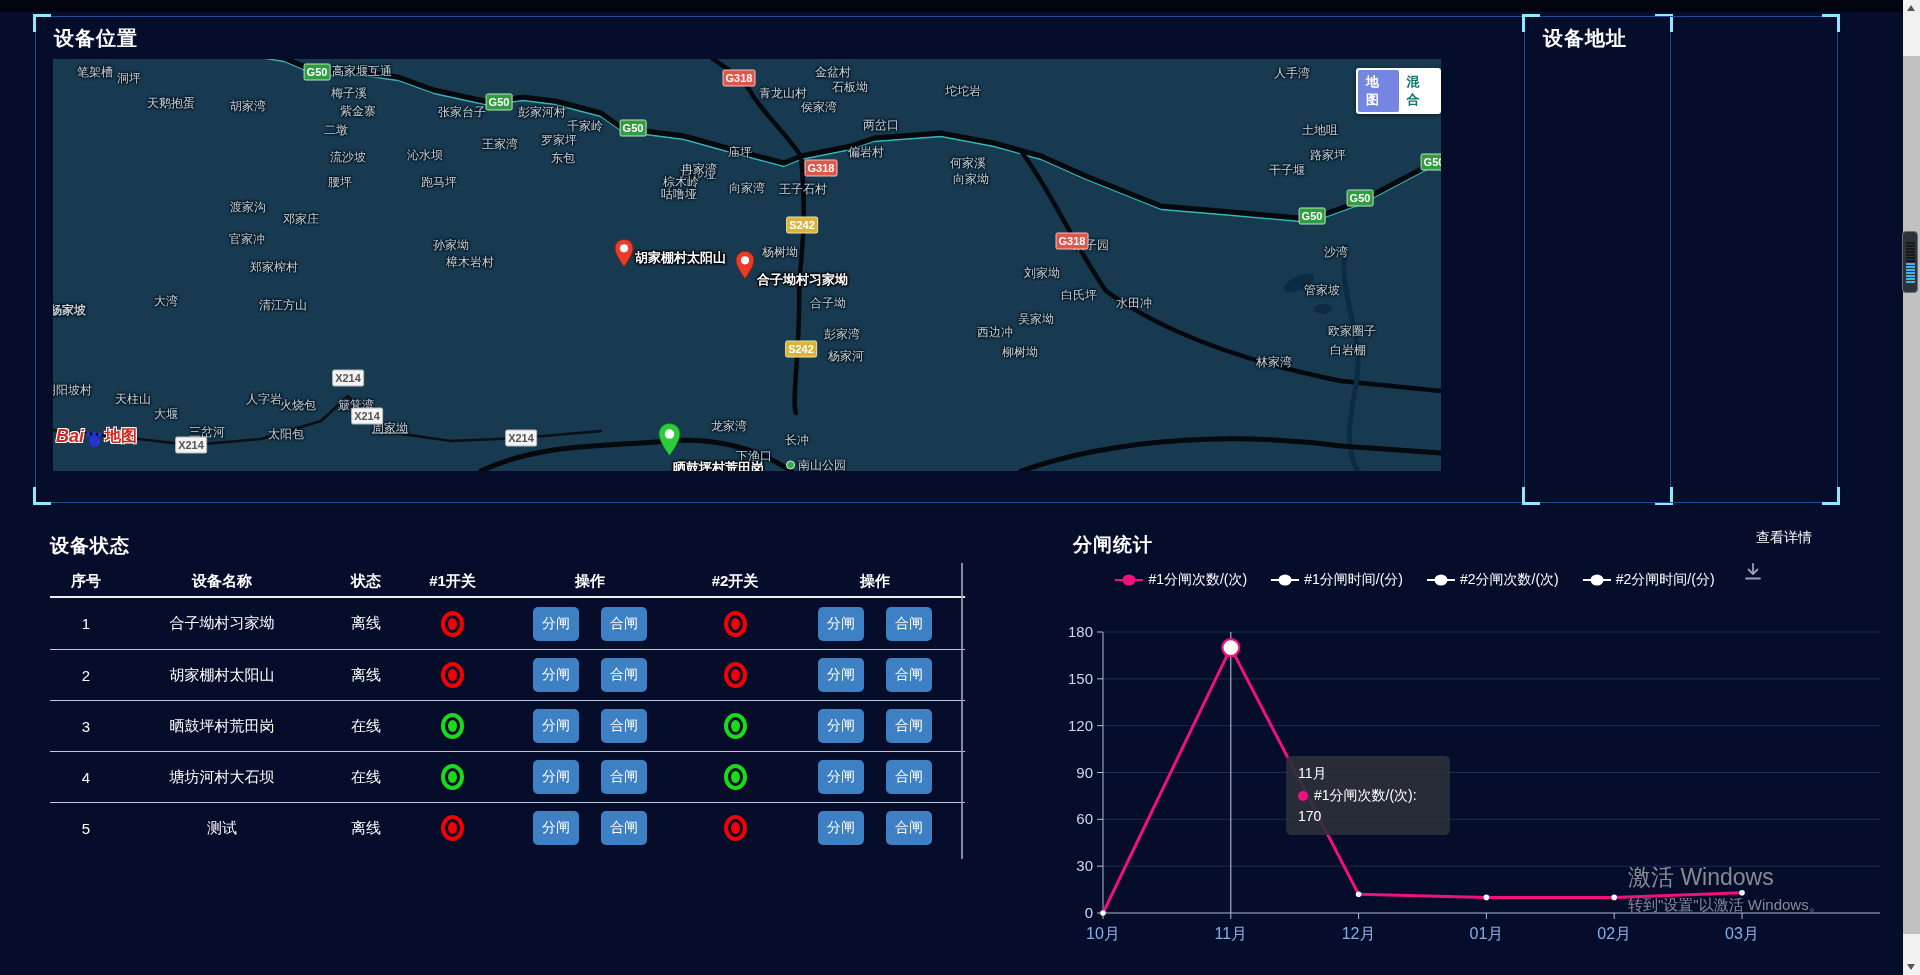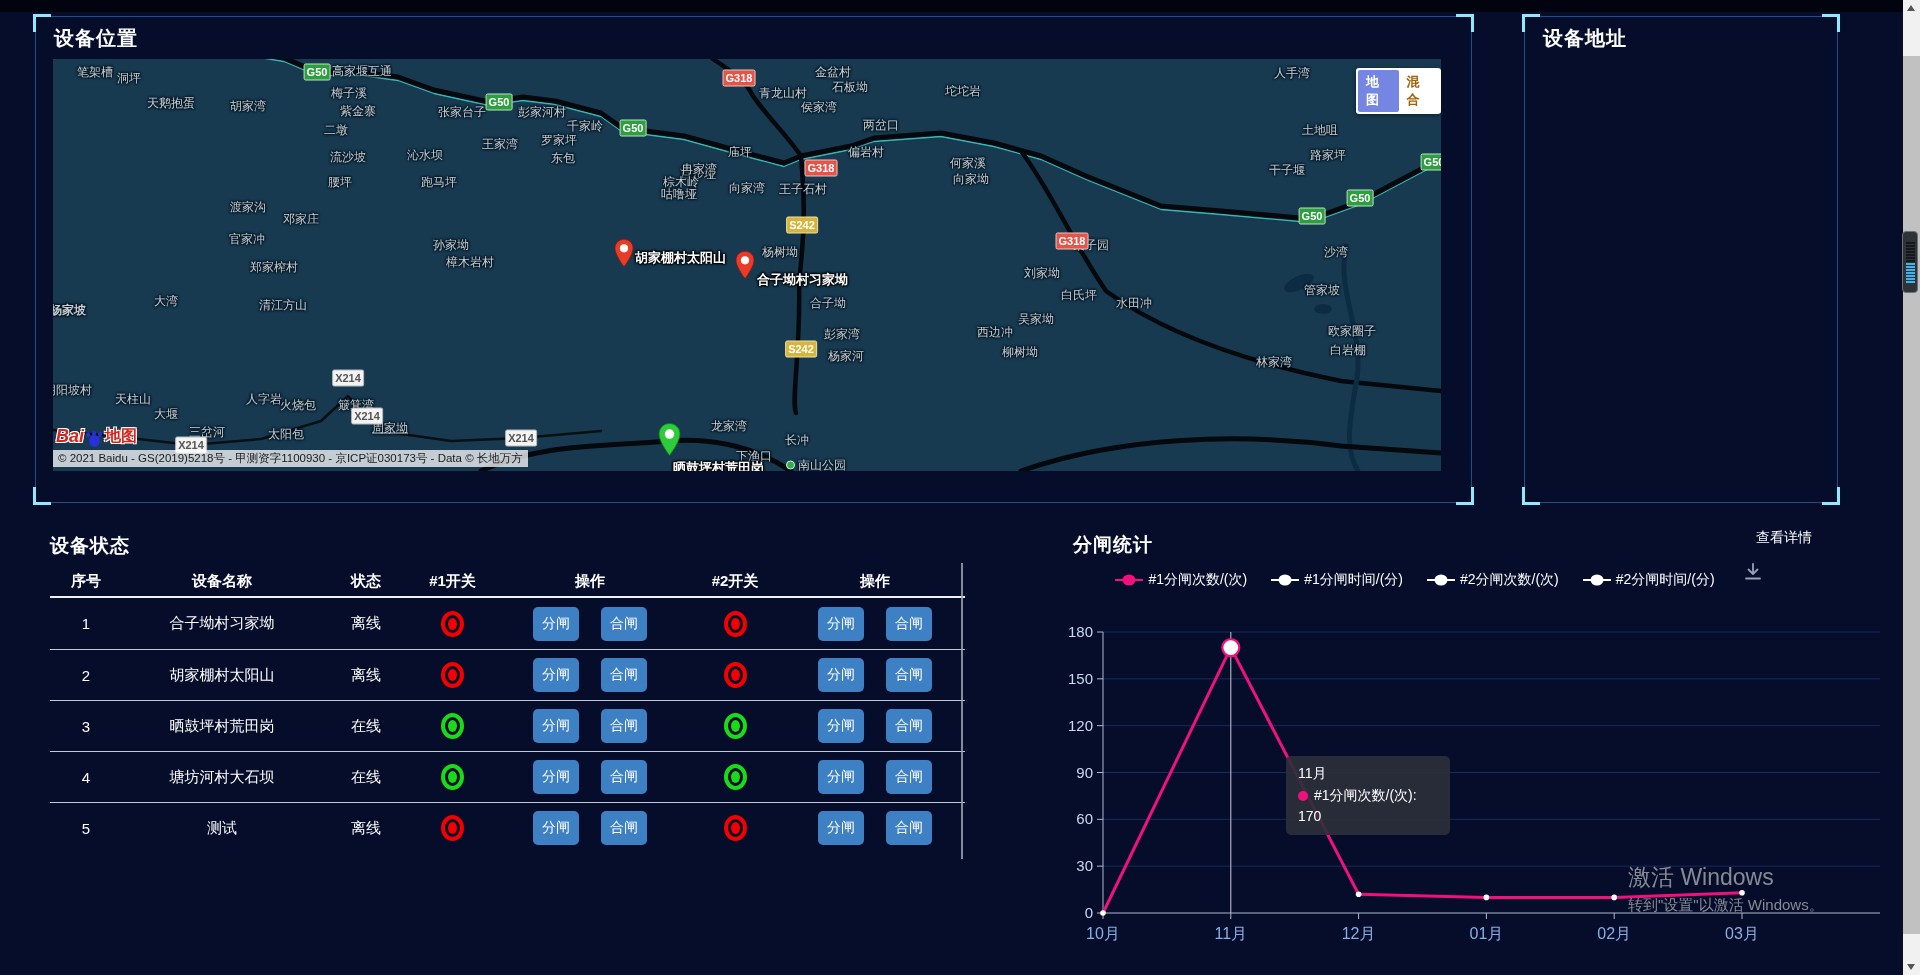--- a/index.html
+++ b/index.html
@@ -27,21 +27,21 @@
   .badge-green  { background:#2f9e41; border:1px solid #bfe3c4; }
   .badge-red    { background:#e25549; border:1px solid #f2c4be; }
   .badge-yellow { background:#d9b33a; border:1px solid #efe2ad; }
   .badge-white  { background:#f4f4f4; border:1px solid #b9b9b9; color:#555; }
   .pin { position:absolute; }
   .pin-label { position:absolute; font-size:13px; font-weight:bold; color:#fff; white-space:nowrap;
                text-shadow:1px 1px 2px #000,-1px -1px 2px #000,1px -1px 2px #000,-1px 1px 2px #000; }
   #map-type { position:absolute; left:1303px; top:9px; display:flex; background:#fff; border-radius:3px; padding:2px; font-size:13px; font-weight:bold; box-shadow:0 1px 4px rgba(0,0,0,.5); }
   .mt-seg { padding:3px 8px; border-radius:2px; cursor:pointer; }
   .mt-sel { background:#7586e2; color:#fff; }
-  .mt-unsel { background:#fff; color:#a16207; }
+  .mt-unsel { background:#fff; color:#0f766e; }
   #baidu-logo { position:absolute; left:3px; bottom:24px; display:flex; align-items:flex-end; font-weight:bold; }
   #logo-bai { color:#d3271f; font-size:18px; font-style:italic; text-shadow:1px 1px 0 #fff,-1px -1px 0 #fff,1px -1px 0 #fff,-1px 1px 0 #fff; }
   #logo-paw { position:relative; width:17px; height:16px; margin:0 2px; }
   #logo-paw i { position:absolute; background:#2831d6; border-radius:50%; }
   #logo-paw .p0 { width:11px; height:12px; left:3px; top:4px; }
   #logo-paw .p1 { width:4px; height:5px; left:0; top:1px; }
   #logo-paw .p2 { width:4px; height:5px; left:6px; top:0; }
   #logo-paw .p3 { width:4px; height:5px; left:12px; top:1px; }
   #logo-tu { color:#d3271f; font-size:16px; text-shadow:1px 1px 0 #fff,-1px -1px 0 #fff,1px -1px 0 #fff,-1px 1px 0 #fff; }
   #map-attr { position:absolute; left:0; bottom:4px; background:rgba(255,255,255,.75); color:#1a1a1a; font-size:11.5px; padding:1px 5px; white-space:nowrap; }
@@ -84,21 +84,21 @@
   #sb-widget { position:absolute; left:1902px; top:231px; width:16px; height:62px; background:#2e3338; border:1px solid #69727b; border-radius:4px; z-index:7; display:flex; flex-direction:column; align-items:center; justify-content:center; gap:1px; }
   #sb-widget i { display:block; width:9px; height:2px; background:#15181b; }
   #sb-widget i.c { background:#3cb4ee; }
 </style>
 </head>
 <body>
 
 <div id="root">
   <div id="top-strip"></div>
 
-  <div class="panel" style="left:35px;top:16px;width:1437px;height:487px;">
+  <div class="panel" style="left:35px;top:16px;width:1636px;height:487px;">
     <div class="corner tl"></div>
     <div class="corner tr"></div>
     <div class="corner bl"></div>
     <div class="corner br"></div>
     <div class="panel-title">设备位置</div>
 
     <div id="map">
       <svg id="roads" width="1388" height="412" viewBox="0 0 1388 412">
         <g fill="none" stroke-linecap="round" stroke-linejoin="round">
           <path d="M188,-8 L231,-1 L264,13 L309,13 L345,18 L381,31 L436,43 L470,38 L502,42 L548,54 L569,69 L631,77 L678,90 L731,104 L748,97 L798,87 L821,79 L888,74 L941,84 L988,97 L1033,117 L1108,147 L1168,152 L1258,160 L1308,142 L1378,105 L1403,92" stroke="#3fd6cd" stroke-width="1.3" opacity="0.8" transform="translate(0,3.5)"></path>
@@ -231,21 +231,20 @@
       <div id="baidu-logo">
         <span id="logo-bai">Bai</span>
         <span id="logo-paw">
             <i class="p0"></i>
             <i class="p1"></i>
             <i class="p2"></i>
             <i class="p3"></i>
           </span>
         <span id="logo-tu">地图</span>
       </div>
-      <div id="map-attr">© 2021 Baidu - GS(2019)5218号 - 甲测资字1100930 - 京ICP证030173号 - Data © 长地万方</div>
     </div>
   </div>
 
   <div class="panel" style="left:1524px;top:16px;width:314px;height:487px;">
     <div class="corner tl"></div>
     <div class="corner tr"></div>
     <div class="corner bl"></div>
     <div class="corner br"></div>
     <div class="panel-title">设备地址</div>
   </div>

